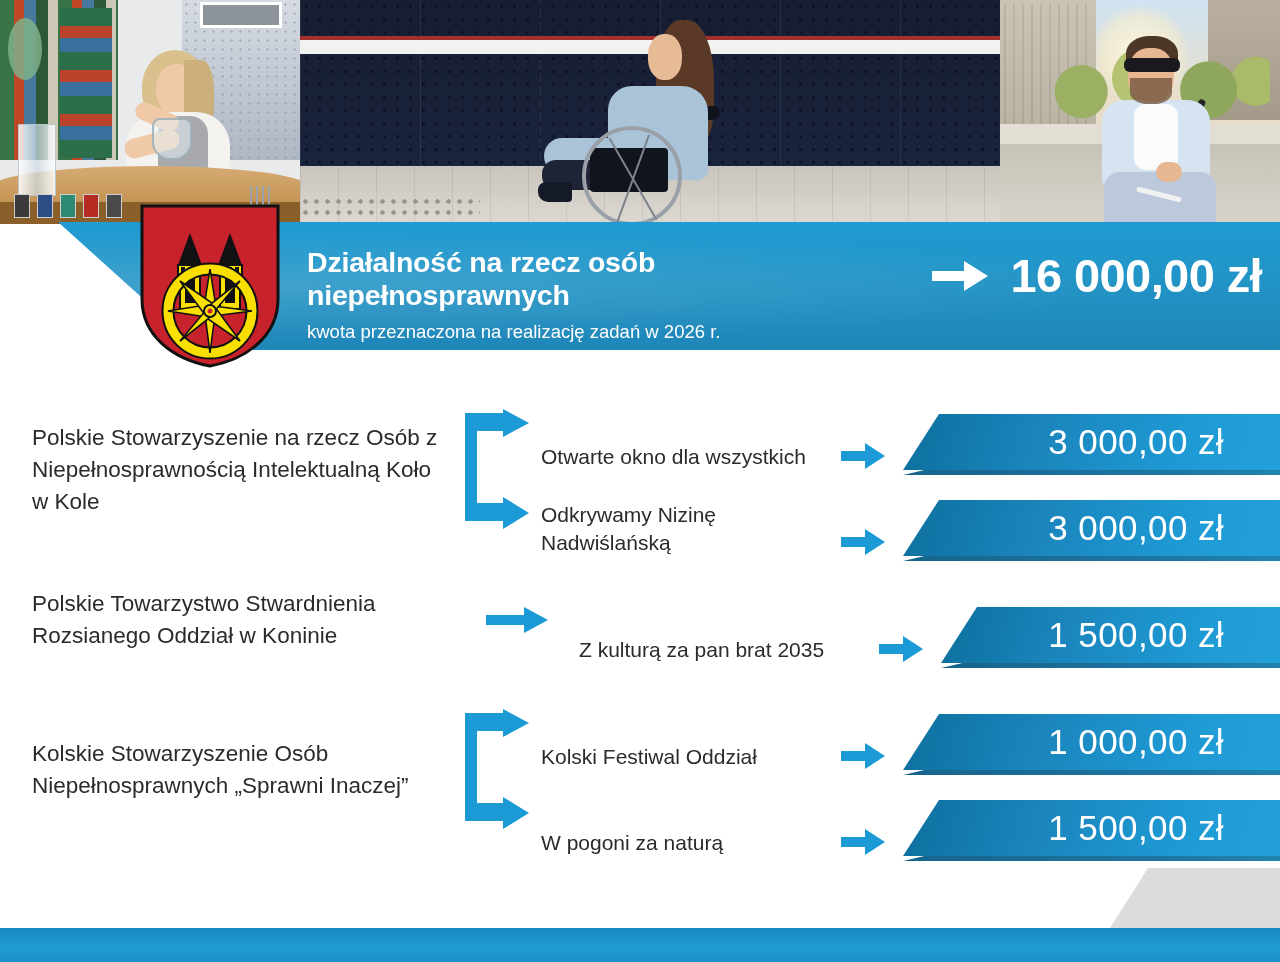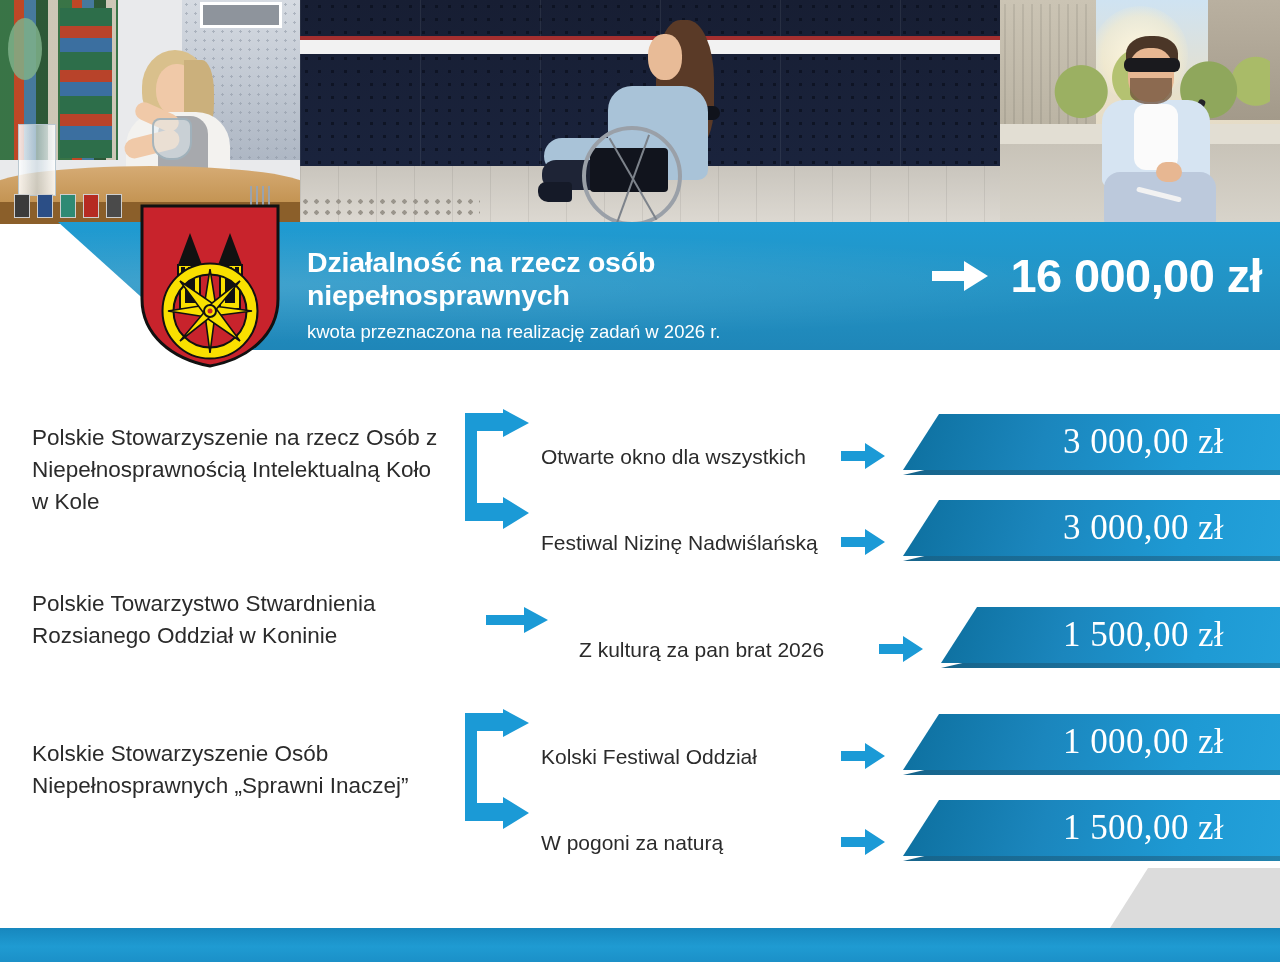--- a/index.html
+++ b/index.html
@@ -151,21 +151,21 @@
   }
   .branch{ width:86px; flex:none; display:flex; justify-content:center; }
   .projects{ flex:1; min-width:0; }
   .proj-row{ display:flex; align-items:flex-end; height:86px; }
   .proj-row.single{ height:86px; }
   .proj-name{
     width:300px; flex:none; font-size:21px; line-height:1.3; color:#2b2b2b; padding-right:8px;
   }
   .proj-arrow{ width:62px; flex:none; display:flex; align-items:center; }
   .money{
-    position:relative; flex:1; height:56px; min-width:0;font-family:Liberation Serif, serif;
+    position:relative; flex:1; height:56px; min-width:0;
   }
   .money-shape{
     position:absolute; left:0; top:0; right:-40px; height:56px;
     background:linear-gradient(105deg,#0d6f9e 0%,#1b86bd 34%,#1e9ad4 68%,#25a3dc 100%);
     clip-path: polygon(36px 0, 100% 0, 100% 100%, 0 100%);
   }
   .money-shadow{
     position:absolute; left:0; bottom:-5px; right:-40px; height:7px;
     background:linear-gradient(105deg,#0a5c85 0%,#126d9c 60%,#1782ae 100%);
     clip-path: polygon(30px 0, 100% 0, 100% 100%, 0 100%);
@@ -347,21 +347,21 @@
               <path d="M0 9 H24 V1 L44 14 L24 27 V19 H0 Z" fill="#1b9ad6"></path>
             </svg>
           </div>
           <div class="money">
             <div class="money-shadow"></div>
             <div class="money-shape"></div>
             <div class="money-text">3 000,00 zł</div>
           </div>
         </div>
         <div class="proj-row">
-          <div class="proj-name">Festiwal Nizinę Nadwiślańską</div>
+          <div class="proj-name">Odkrywamy Nizinę Nadwiślańską</div>
           <div class="proj-arrow">
             <svg viewBox="0 0 44 28" width="44" height="28">
               <path d="M0 9 H24 V1 L44 14 L24 27 V19 H0 Z" fill="#1b9ad6"></path>
             </svg>
           </div>
           <div class="money">
             <div class="money-shadow"></div>
             <div class="money-shape"></div>
             <div class="money-text">3 000,00 zł</div>
           </div>
@@ -371,21 +371,21 @@
 
     <div class="row row-2">
       <div class="org">Polskie Towarzystwo Stwardnienia Rozsianego Oddział w Koninie</div>
       <div class="branch">
         <svg viewBox="0 0 70 28" width="70" height="28">
           <path d="M4 9 H42 V1 L66 14 L42 27 V19 H4 Z" fill="#1b9ad6"></path>
         </svg>
       </div>
       <div class="projects">
         <div class="proj-row single">
-          <div class="proj-name">Z kulturą za pan brat 2026</div>
+          <div class="proj-name">Z kulturą za pan brat 2035</div>
           <div class="proj-arrow">
             <svg viewBox="0 0 44 28" width="44" height="28">
               <path d="M0 9 H24 V1 L44 14 L24 27 V19 H0 Z" fill="#1b9ad6"></path>
             </svg>
           </div>
           <div class="money">
             <div class="money-shadow"></div>
             <div class="money-shape"></div>
             <div class="money-text">1 500,00 zł</div>
           </div>

